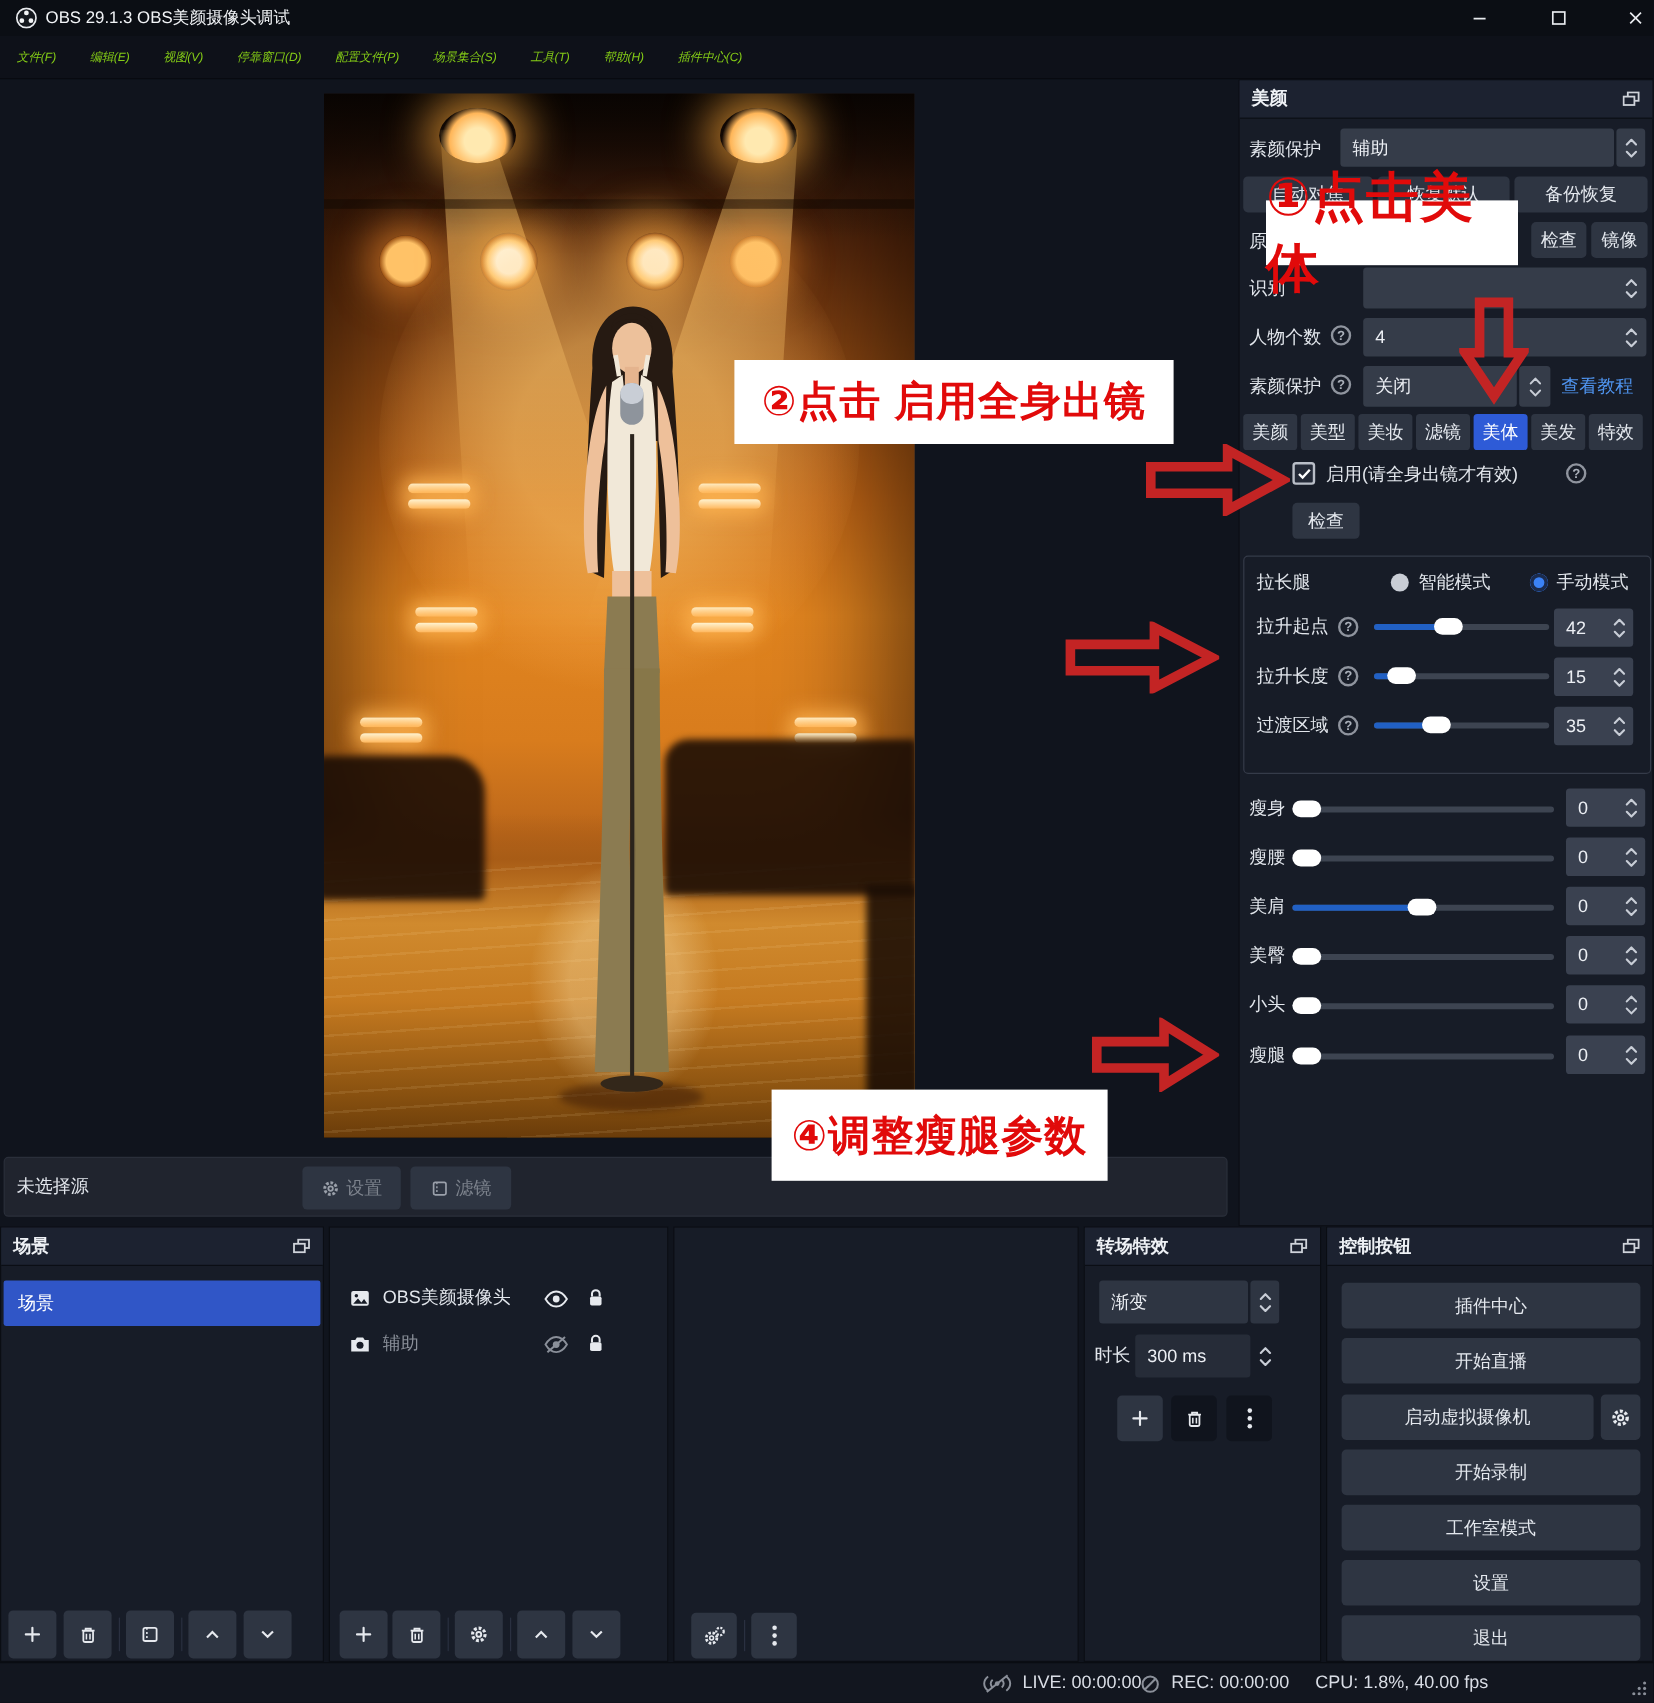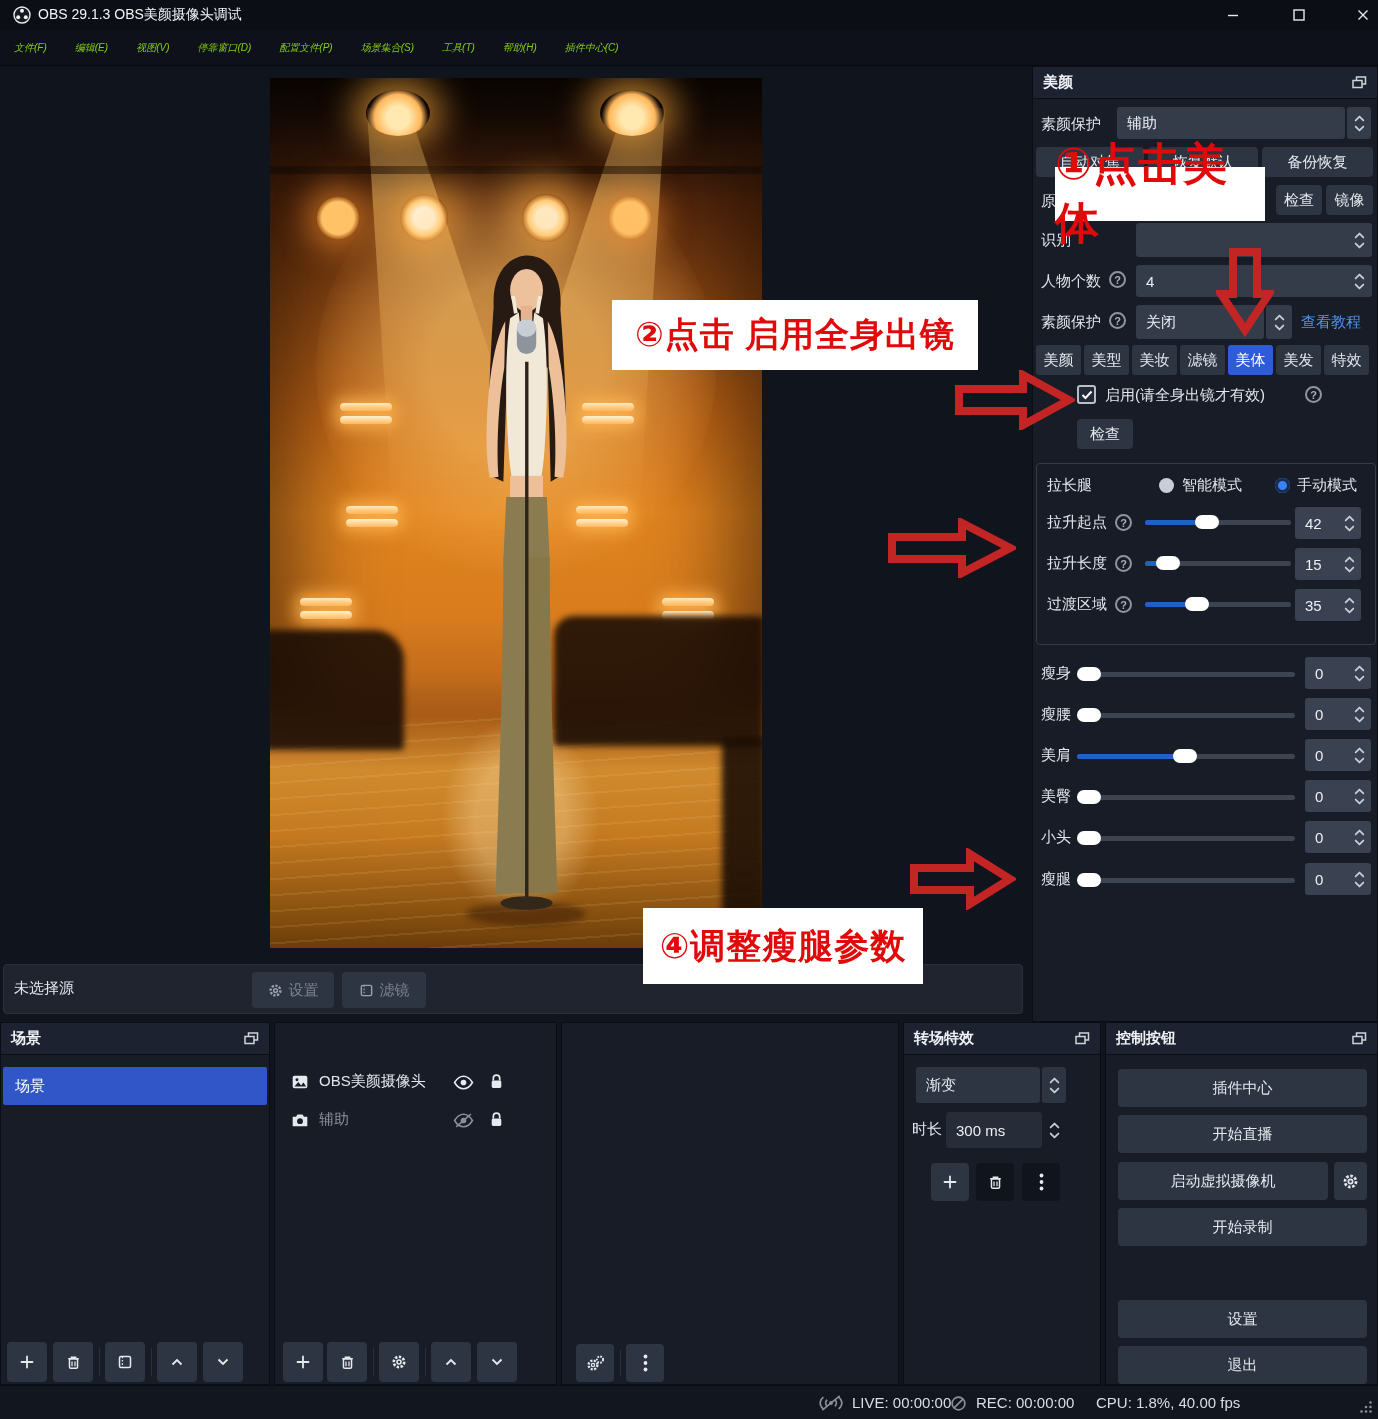--- a/index.html
+++ b/index.html
@@ -608,20 +608,21 @@
     <div class="a btn" style="left:12px;top:46px;width:249px;height:38px">插件中心</div>
     <div class="a btn" style="left:12px;top:92px;width:249px;height:38px">开始直播</div>
     <div class="a btn" style="left:12px;top:139px;width:210px;height:38px">启动虚拟摄像机</div>
     <div class="a ibtn" style="left:228px;top:139px;width:33px;height:38px">
         <svg width="17" height="17" viewBox="0 0 16 16">
           <circle cx="8" cy="8" r="5.2" fill="none" stroke="#e6e9ee" stroke-width="2.6" stroke-dasharray="2.4 1.55"></circle>
           <circle cx="8" cy="8" r="2" fill="none" stroke="#e6e9ee" stroke-width="1.6"></circle>
         </svg>
       </div>
     <div class="a btn" style="left:12px;top:185px;width:249px;height:38px">开始录制</div>
+    <div class="a btn" style="left:12px;top:231px;width:249px;height:38px">工作室模式</div>
     <div class="a btn" style="left:12px;top:277px;width:249px;height:38px">设置</div>
     <div class="a btn" style="left:12px;top:323px;width:249px;height:38px">退出</div>
   </div>
 
   <div class="a statusbar">
     <svg class="a" style="left:818px;top:8px" width="26" height="18" viewBox="0 0 24 16">
         <path d="M5 2.5C3 4 2 6 2 8s1 4 3 5.5M19 2.5c2 1.5 3 3.5 3 5.5s-1 4-3 5.5M8.5 5C7.5 5.8 7 6.8 7 8s.5 2.2 1.5 3M15.5 5c1 .8 1.5 1.8 1.5 3s-.5 2.2-1.5 3" fill="none" stroke="#8a8f99" stroke-width="1.5"></path>
         <circle cx="12" cy="8" r="1.8" fill="#8a8f99"></circle>
         <path d="M4 14.5L20 1.5" stroke="#8a8f99" stroke-width="1.5"></path>
       </svg>

